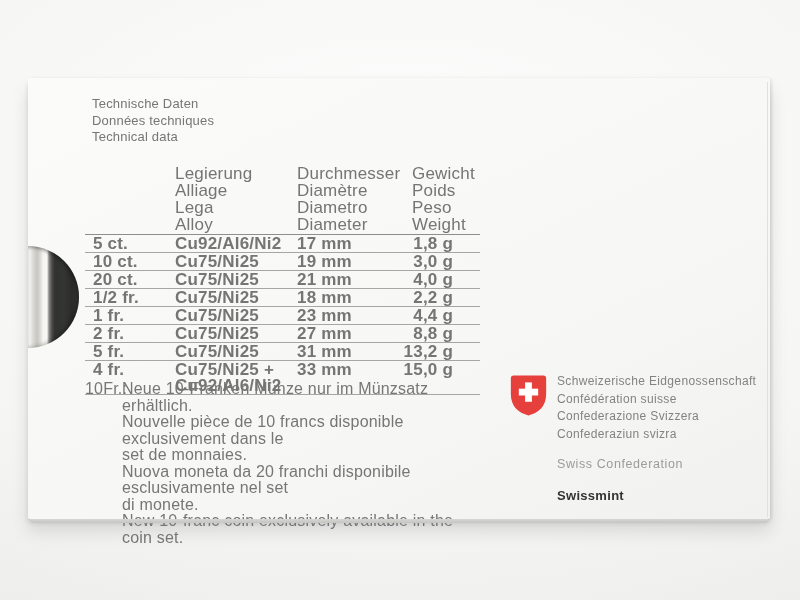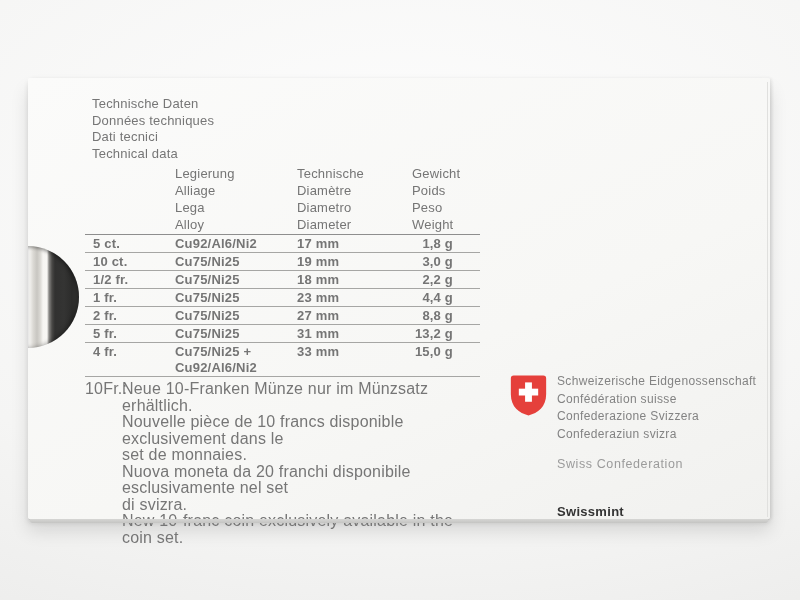--- a/index.html
+++ b/index.html
@@ -34,21 +34,21 @@
       #f6f5f2 15px,#f8f7f4 19px,#8a8986 21px,#4a4947 24px,#313130 27px,
       #343433 36px,#2c2c2b 44px,#3a3a38 51px);
     box-shadow:inset -3px 0 4px rgba(0,0,0,0.28), inset 0 2px 3px rgba(0,0,0,0.18);
   }
   .heading{position:absolute;left:64px;top:18px;font-size:13px;line-height:16.5px;
     color:#767676;letter-spacing:0.2px;}
   
   .spec-table{
     position:absolute;left:57px;top:87px;width:395px;
     border-collapse:collapse;table-layout:fixed;
-    font-size:13px;color:#757575;letter-spacing:0.2px;
+    font-size:17px;color:#757575;letter-spacing:0.2px;
   }
   .spec-table col.c-denom{width:85px;}
   .spec-table col.c-alloy{width:112px;}
   .spec-table col.c-diam{width:100px;}
   .spec-table col.c-weight{width:98px;}
   .spec-table th{
     font-weight:normal;text-align:left;vertical-align:top;
     line-height:17px;padding:0 0 1px 0;border-bottom:1px solid #8e8e8e;
   }
   .spec-table td{
@@ -67,56 +67,55 @@
   .fn-line{padding-left:37px;}
   .fn-first{position:relative;padding-left:37px;}
   .fn-label{position:absolute;left:0;top:0;}
   
   .fed{position:absolute;left:482px;top:295px;}
   .shield{position:absolute;left:0;top:2px;width:37px;height:41px;}
   .fed-lines{position:absolute;left:47px;top:0;width:240px;
     font-size:12px;line-height:17.5px;color:#838383;letter-spacing:0.35px;white-space:nowrap;}
   .swiss-conf{position:absolute;left:529px;top:379px;font-size:12.5px;
     color:#9b9b9b;letter-spacing:0.6px;white-space:nowrap;}
-  .swissmint{position:absolute;left:529px;top:426px;font-size:13px;
+  .swissmint{position:absolute;left:529px;top:410px;font-size:13px;
     font-weight:bold;color:#333333;letter-spacing:0.3px;}
 </style>
 </head>
 <body>
 
 <div class="scene">
   <div class="card">
 
     <div class="cutout"></div>
 
     <div class="heading">
       <div>Technische Daten</div>
       <div>Données techniques</div>
-      <div>Dati tecnici</div>
       <div>Technical data</div>
     </div>
 
     <table class="spec-table">
       <colgroup>
           <col class="c-denom">
           <col class="c-alloy">
           <col class="c-diam">
           <col class="c-weight">
         </colgroup>
       <thead>
         <tr>
           <th></th>
           <th class="h-alloy">
             <div>Legierung</div>
             <div>Alliage</div>
             <div>Lega</div>
             <div>Alloy</div>
           </th>
           <th class="h-diam">
-            <div>Technische</div>
+            <div>Durchmesser</div>
             <div>Diamètre</div>
             <div>Diametro</div>
             <div>Diameter</div>
           </th>
           <th class="h-weight">
             <div>Gewicht</div>
             <div>Poids</div>
             <div>Peso</div>
             <div>Weight</div>
           </th>
@@ -129,20 +128,26 @@
           <td class="diam">17 mm</td>
           <td class="weight">1,8 g</td>
         </tr>
         <tr>
           <td class="denom">10 ct.</td>
           <td class="alloy">Cu75/Ni25</td>
           <td class="diam">19 mm</td>
           <td class="weight">3,0 g</td>
         </tr>
         <tr>
+          <td class="denom">20 ct.</td>
+          <td class="alloy">Cu75/Ni25</td>
+          <td class="diam">21 mm</td>
+          <td class="weight">4,0 g</td>
+        </tr>
+        <tr>
           <td class="denom">1/2 fr.</td>
           <td class="alloy">Cu75/Ni25</td>
           <td class="diam">18 mm</td>
           <td class="weight">2,2 g</td>
         </tr>
         <tr>
           <td class="denom">1 fr.</td>
           <td class="alloy">Cu75/Ni25</td>
           <td class="diam">23 mm</td>
           <td class="weight">4,4 g</td>
@@ -172,21 +177,21 @@
     </table>
 
     <div class="footnote">
       <div class="fn-first">
         <span class="fn-label">10Fr.:</span>
         <span>Neue 10-Franken Münze nur im Münzsatz erhältlich.</span>
       </div>
       <div class="fn-line">Nouvelle pièce de 10 francs disponible exclusivement dans le</div>
       <div class="fn-line">set de monnaies.</div>
       <div class="fn-line">Nuova moneta da 20 franchi disponibile esclusivamente nel set</div>
-      <div class="fn-line">di svizra.</div>
+      <div class="fn-line">di monete.</div>
       <div class="fn-line">New 10-franc coin exclusively available in the coin set.</div>
     </div>
 
     <div class="fed">
       <svg class="shield" viewBox="0 0 32 36" xmlns="http://www.w3.org/2000/svg">
         <path d="M3,0.5 h26 a2.5,2.5 0 0 1 2.5,2.5 v14 c0,11 -7.3,16.8 -15.5,18.5 C7.8,33.8 0.5,28 0.5,17 v-14 A2.5,2.5 0 0 1 3,0.5 z" fill="#e5403b"></path>
         <g>
           <rect x="13" y="6.5" width="6" height="17" fill="#ffffff"></rect>
           <rect x="7.5" y="12" width="17" height="6" fill="#ffffff"></rect>
         </g>

